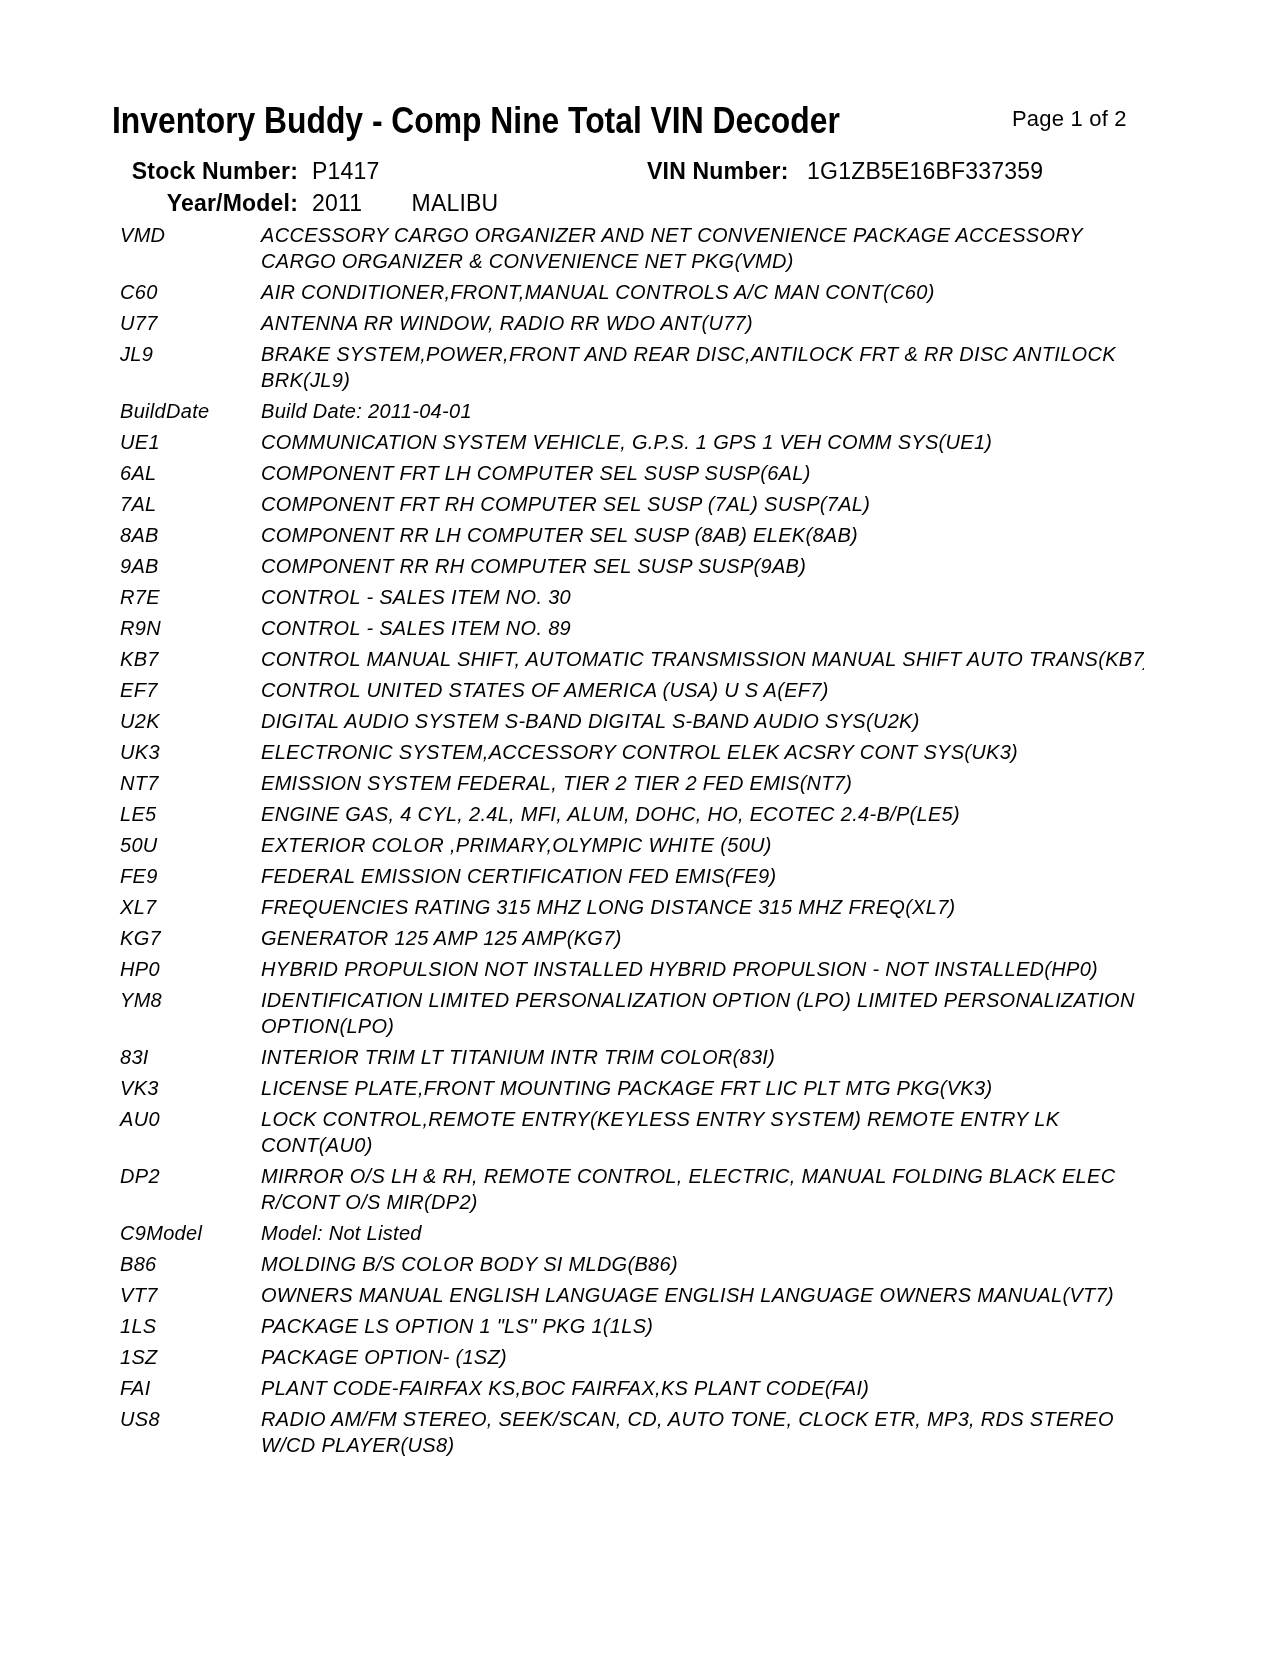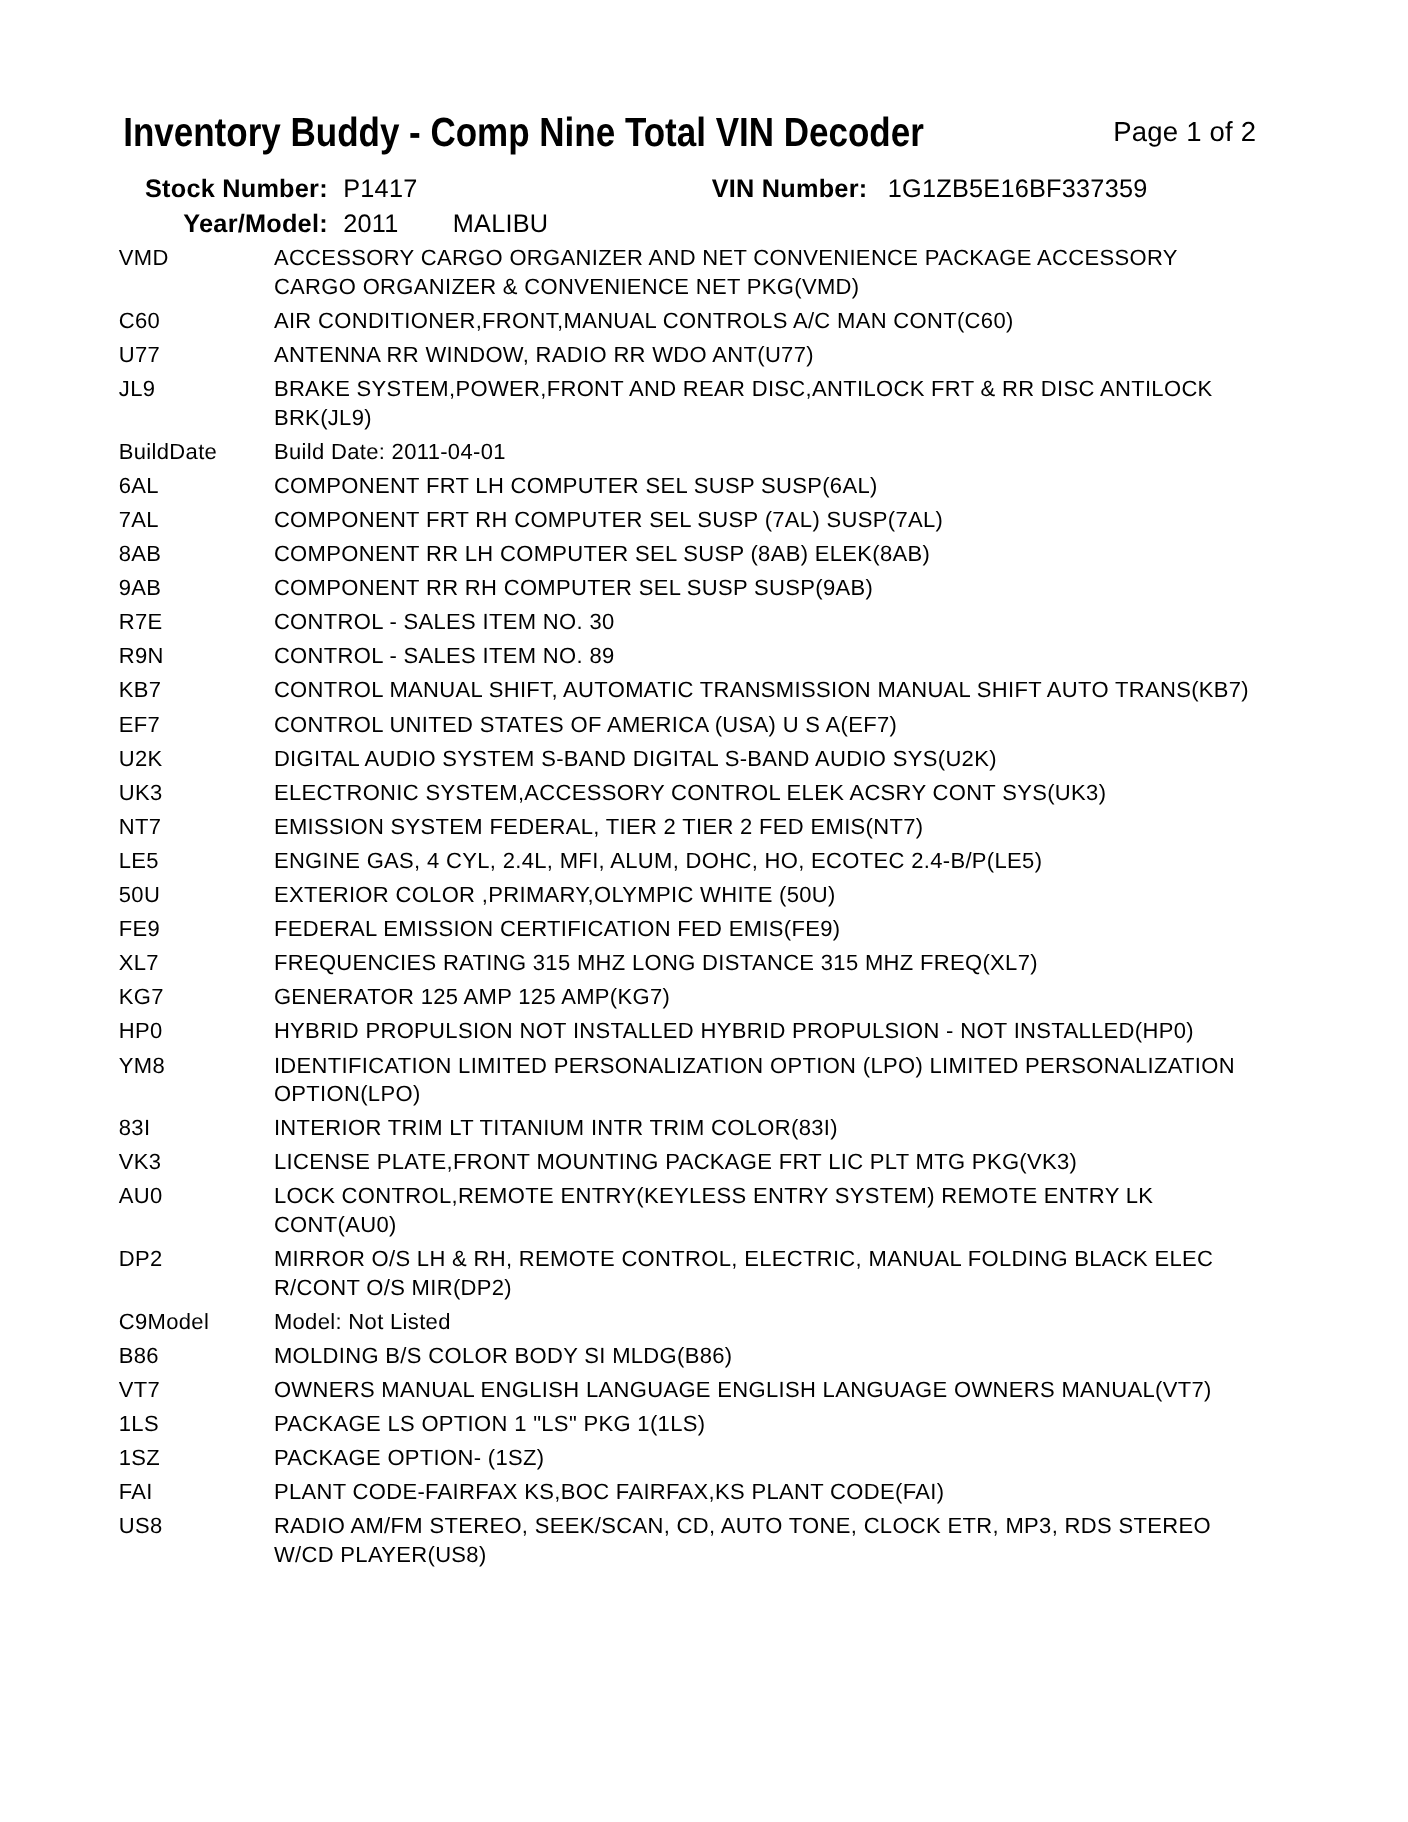--- a/index.html
+++ b/index.html
@@ -24,21 +24,21 @@
     font-weight: bold;
     white-space: nowrap;
     transform: scaleX(0.86);
     transform-origin: left top;
     letter-spacing: 0;
   }
   .page-indicator {
     position: absolute;
     left: 1012px;
     top: 106px;
-    font-size: 25px;
+    font-size: 22px;
     letter-spacing: 0.2px;
     white-space: nowrap;
   }
   .vehicle-info {
     position: absolute;
     left: 112px;
     top: 158px;
     width: 1110px;
     font-size: 23px;
     letter-spacing: 0.2px;
@@ -72,23 +72,24 @@
     text-align: center;
   }
   .vin-label {
     font-weight: bold;
   }
   .vin-value {
     margin-left: 12px;
   }
   .options-list {
     position: absolute;
-    left: 108px;
+    left: 120px;
     top: 222px;
     width: 1031px;
+    font-style: italic;
   }
   .option-row {
     display: flex;
     font-size: 20px;
     line-height: 26px;
     letter-spacing: 0.3px;
     margin-bottom: 5px;
   }
   .option-code {
     width: 141px;
@@ -144,20 +145,24 @@
     <div class="option-row">
       <div class="option-code">JL9</div>
       <div class="option-desc">BRAKE SYSTEM,POWER,FRONT AND REAR DISC,ANTILOCK FRT &amp; RR DISC ANTILOCK BRK(JL9)</div>
     </div>
 
     <div class="option-row">
       <div class="option-code">BuildDate</div>
       <div class="option-desc">Build Date: 2011-04-01</div>
     </div>
 
+    <div class="option-row">
+      <div class="option-code">UE1</div>
+      <div class="option-desc">COMMUNICATION SYSTEM VEHICLE, G.P.S. 1 GPS 1 VEH COMM SYS(UE1)</div>
+    </div>
 
     <div class="option-row">
       <div class="option-code">6AL</div>
       <div class="option-desc">COMPONENT FRT LH COMPUTER SEL SUSP SUSP(6AL)</div>
     </div>
 
     <div class="option-row">
       <div class="option-code">7AL</div>
       <div class="option-desc">COMPONENT FRT RH COMPUTER SEL SUSP (7AL) SUSP(7AL)</div>
     </div>

